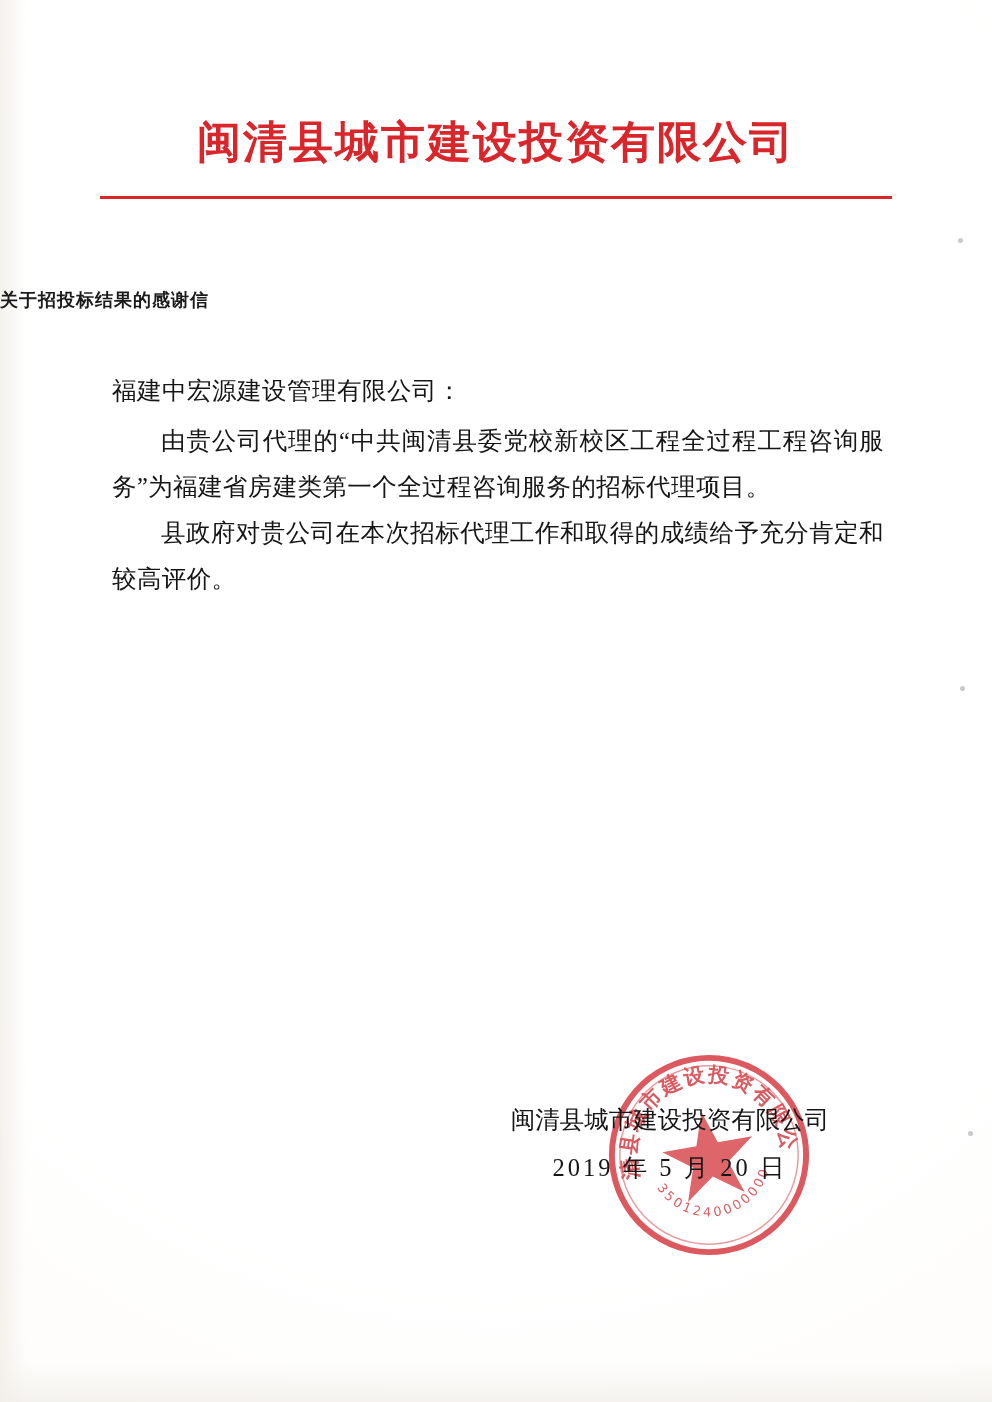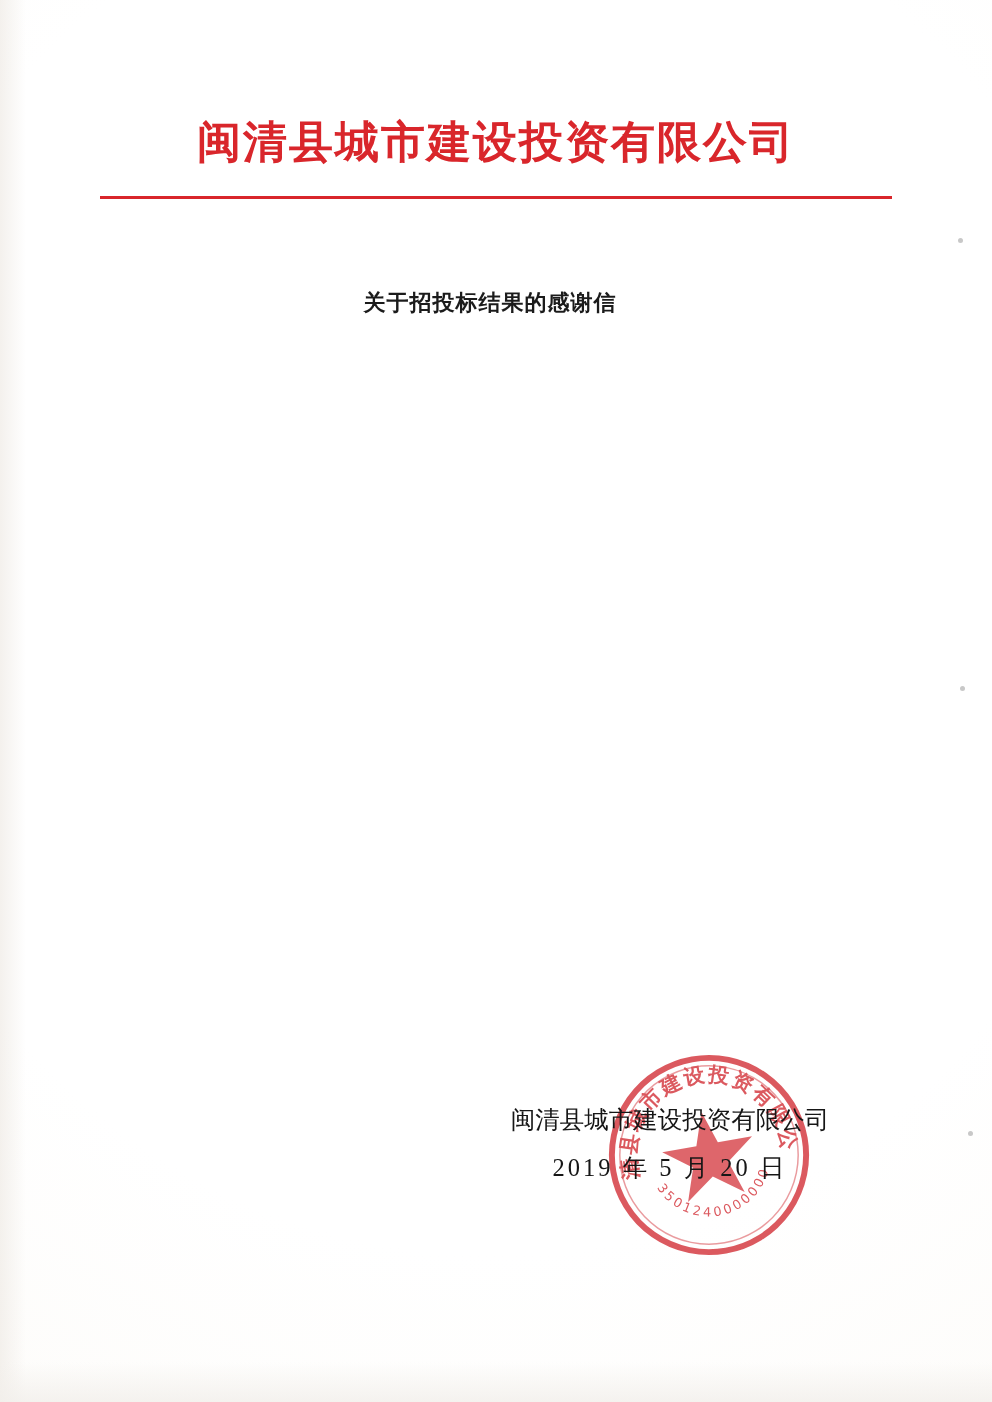--- a/index.html
+++ b/index.html
@@ -60,24 +60,24 @@
     top: 78px;
     height: 3px;
     background: #d9262b;
   }
 
   
   .doc-title {
     position: absolute;
     left: 0; right: 12px;
     top: 288px;
-    text-align: center;
+    text-align: left;
     font-family: "DejaVu Sans", "Liberation Sans", sans-serif;
     font-weight: bold;
-    font-size: 22px;
+    font-size: 18px;
     letter-spacing: 1px;
     color: #1b1b1b;
   }
 
   
   .body-block {
     position: absolute;
     left: 112px;
     top: 368px;
     width: 772px;
@@ -149,20 +149,23 @@
   <div class="speck s3"></div>
 
   <div class="letterhead">
     <div class="letterhead-title">闽清县城市建设投资有限公司</div>
     <div class="letterhead-rule"></div>
   </div>
 
   <div class="doc-title">关于招投标结果的感谢信</div>
 
   <div class="body-block">
+    <p class="salutation">福建中宏源建设管理有限公司：</p>
+    <p class="para">由贵公司代理的“中共闽清县委党校新校区工程全过程工程咨询服务”为福建省房建类第一个全过程咨询服务的招标代理项目。</p>
+    <p class="para">县政府对贵公司在本次招标代理工作和取得的成绩给予充分肯定和较高评价。</p>
   </div>
 
   <svg class="seal" viewBox="0 0 220 220" aria-hidden="true">
     <g transform="rotate(-10 110 110)" fill="none" stroke="#d4353c">
       <circle cx="110" cy="110" r="98" stroke-width="6"></circle>
       <circle cx="110" cy="110" r="90" stroke-width="1.5" opacity=".6"></circle>
       <path id="sealArcTop" d="M 110,110 m -74,0 a 74,74 0 1,1 148,0" fill="none" stroke="none"></path>
       <path id="sealArcBottom" d="M 110,110 m -62,0 a 62,62 0 1,0 124,0" fill="none" stroke="none"></path>
     </g>
     <g transform="rotate(-10 110 110)">

